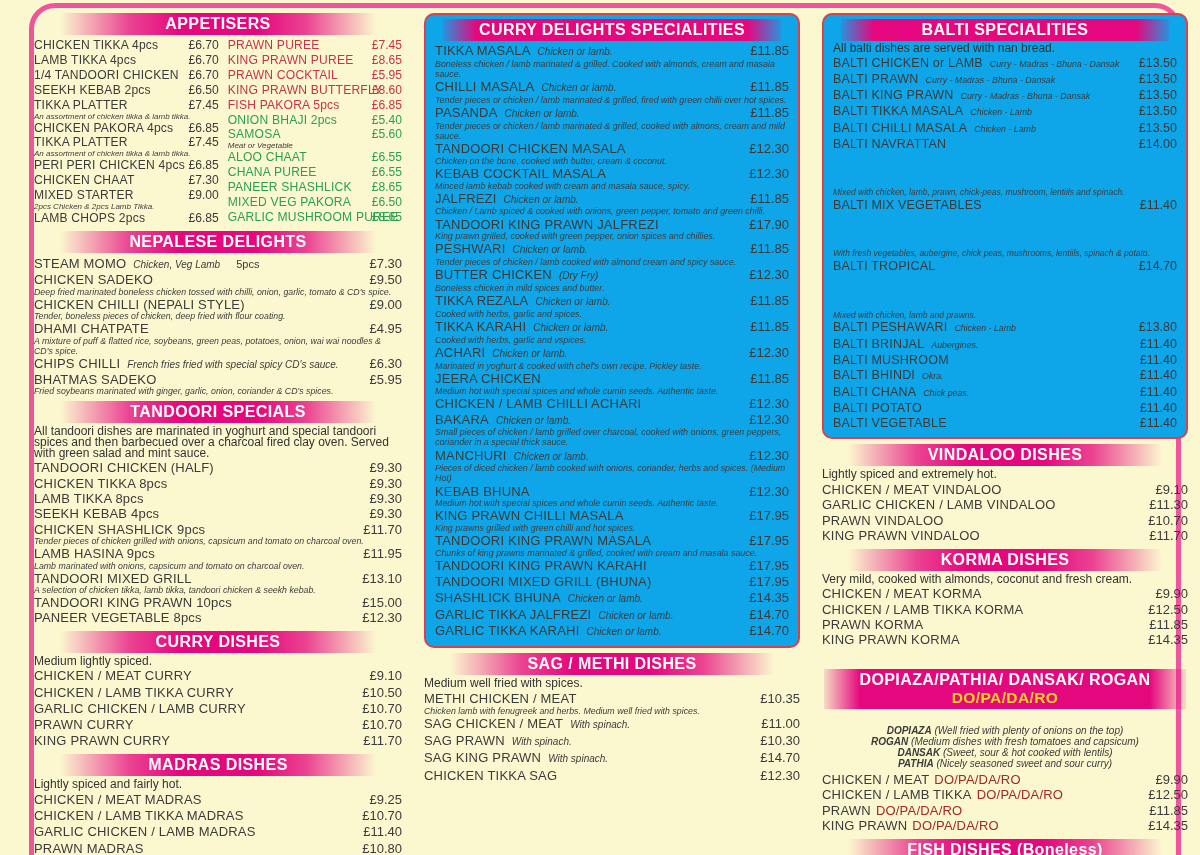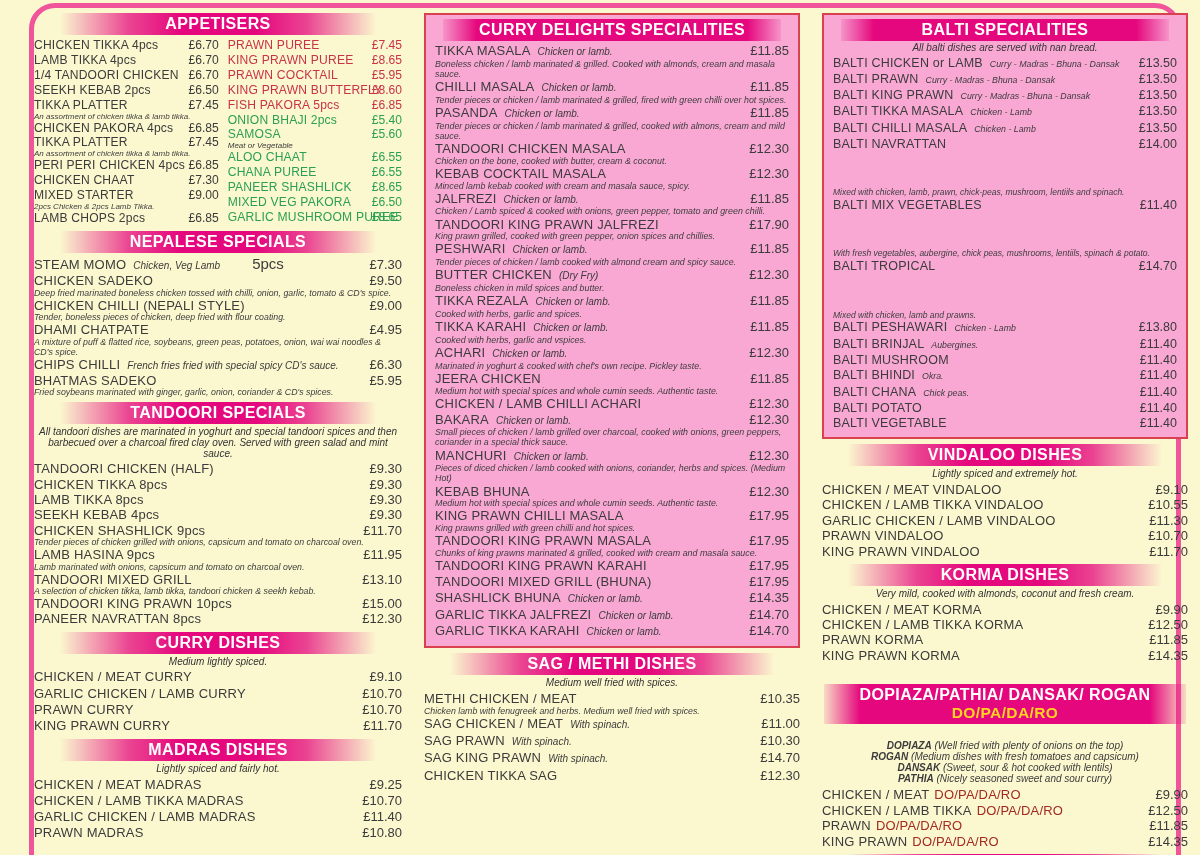--- a/index.html
+++ b/index.html
@@ -25,40 +25,40 @@
     margin:0 26px 3px;padding:1px 0;text-align:center;color:#fff;
     font-weight:700;font-size:16px;line-height:20px;letter-spacing:.4px;
     background:linear-gradient(90deg,rgba(229,7,125,0) 0%,rgba(229,7,125,.75) 22%,var(--magenta) 38%,var(--magenta) 62%,rgba(229,7,125,.75) 78%,rgba(229,7,125,0) 100%);
   }
   .banner.wide{
     margin:0 8px 2px;
     background:linear-gradient(90deg,rgba(229,7,125,.12) 0%,var(--magenta) 10%,var(--magenta) 90%,rgba(229,7,125,.12) 100%);
   }
   .banner.banner2{margin:16px 2px 2px;line-height:18px;padding:2px 0;}
   .banner2 .line2{color:var(--gold,#FFD51E);font-size:15.5px;}
-  .intro{text-align:center;font-size:10px;font-style:italic;line-height:10.6px;color:#333;margin:0 0 2px;}
+  .intro{font-size:12px;line-height:10.6px;color:#333;margin:0 0 2px;}
   
   .row{display:flex;align-items:baseline;font-size:13px;line-height:16.2px;}
   .left-part{display:flex;align-items:baseline;min-width:0;}
   .iname{white-space:nowrap;letter-spacing:.2px;}
   .inote{font-style:italic;font-size:10px;margin-left:7px;white-space:nowrap;}
-  .iqty{font-size:15px;margin-left:32px;}
+  .iqty{font-size:11px;margin-left:16px;}
   .price{margin-left:auto;white-space:nowrap;padding-left:6px;}
   .desc{font-size:8.8px;font-style:italic;line-height:10px;color:#3d3d3d;margin-top:-1px;}
   .c-red{color:var(--red-item);}
   .c-green{color:var(--green-item);}
   .redpart{color:var(--dark-red);margin-left:5px;}
   
   .split{display:flex;gap:9px;}
   .sub{flex:1;min-width:0;}
   .sub-l{flex:1.06;}
   .sub .row{font-size:12.1px;line-height:14.9px;}
   .sub .desc{font-size:8px;line-height:9px;}
   
-  .boxed{background:#f9a8d4;border:2px solid var(--boxb,#D8414F);border-radius:0;padding:4px 9px 6px;}
+  .boxed{background:#0ea5e9;border:2px solid var(--boxb,#D8414F);border-radius:10px;padding:4px 9px 6px;}
   .mid-box .row{line-height:15.8px;}
   .mid-box .desc{font-size:8.9px;line-height:10.1px;}
   .balti-box .row{font-size:12.5px;line-height:15.3px;}
   .balti-box .inote{font-size:8.8px;}
   .balti-box .desc{font-size:8.5px;line-height:9.8px;margin-top:36px;}
   .tight .row{line-height:15.4px;}
   
   .legend{text-align:center;font-size:10px;line-height:11px;margin:16px 0 3px;}
   .lterm{font-weight:700;font-style:italic;}
   .ldesc{font-style:italic;}
@@ -220,21 +220,21 @@
               <span class="left-part">
                 <span class="iname c-green">GARLIC MUSHROOM PUREE</span>
               </span>
               <span class="price c-green">£8.65</span>
             </div>
           </div>
         </div>
       </div>
       <div class="section tight">
         <div class="banner">
-          <div class="bline">NEPALESE SPECIALS</div>
+          <div class="bline">NEPALESE DELIGHTS</div>
         </div>
         <div class="row">
           <span class="left-part">
             <span class="iname">STEAM MOMO</span>
             <span class="inote">Chicken, Veg Lamb</span>
             <span class="iqty">5pcs</span>
           </span>
           <span class="price">£7.30</span>
         </div>
         <div class="row">
@@ -324,35 +324,41 @@
         </div>
         <div class="desc">A selection of chicken tikka, lamb tikka, tandoori chicken &amp; seekh kebab.</div>
         <div class="row">
           <span class="left-part">
             <span class="iname">TANDOORI KING PRAWN 10pcs</span>
           </span>
           <span class="price">£15.00</span>
         </div>
         <div class="row">
           <span class="left-part">
-            <span class="iname">PANEER NAVRATTAN 8pcs</span>
+            <span class="iname">PANEER VEGETABLE 8pcs</span>
           </span>
           <span class="price">£12.30</span>
         </div>
       </div>
       <div class="section">
         <div class="banner">
           <div class="bline">CURRY DISHES</div>
         </div>
         <div class="intro">Medium lightly spiced.</div>
         <div class="row">
           <span class="left-part">
             <span class="iname">CHICKEN / MEAT CURRY</span>
           </span>
           <span class="price">£9.10</span>
+        </div>
+        <div class="row">
+          <span class="left-part">
+            <span class="iname">CHICKEN / LAMB TIKKA CURRY</span>
+          </span>
+          <span class="price">£10.50</span>
         </div>
         <div class="row">
           <span class="left-part">
             <span class="iname">GARLIC CHICKEN / LAMB CURRY</span>
           </span>
           <span class="price">£10.70</span>
         </div>
         <div class="row">
           <span class="left-part">
             <span class="iname">PRAWN CURRY</span>
@@ -732,26 +738,20 @@
       <div class="section tight">
         <div class="banner">
           <div class="bline">VINDALOO DISHES</div>
         </div>
         <div class="intro">Lightly spiced and extremely hot.</div>
         <div class="row">
           <span class="left-part">
             <span class="iname">CHICKEN / MEAT VINDALOO</span>
           </span>
           <span class="price">£9.10</span>
-        </div>
-        <div class="row">
-          <span class="left-part">
-            <span class="iname">CHICKEN / LAMB TIKKA VINDALOO</span>
-          </span>
-          <span class="price">£10.55</span>
         </div>
         <div class="row">
           <span class="left-part">
             <span class="iname">GARLIC CHICKEN / LAMB VINDALOO</span>
           </span>
           <span class="price">£11.30</span>
         </div>
         <div class="row">
           <span class="left-part">
             <span class="iname">PRAWN VINDALOO</span>

